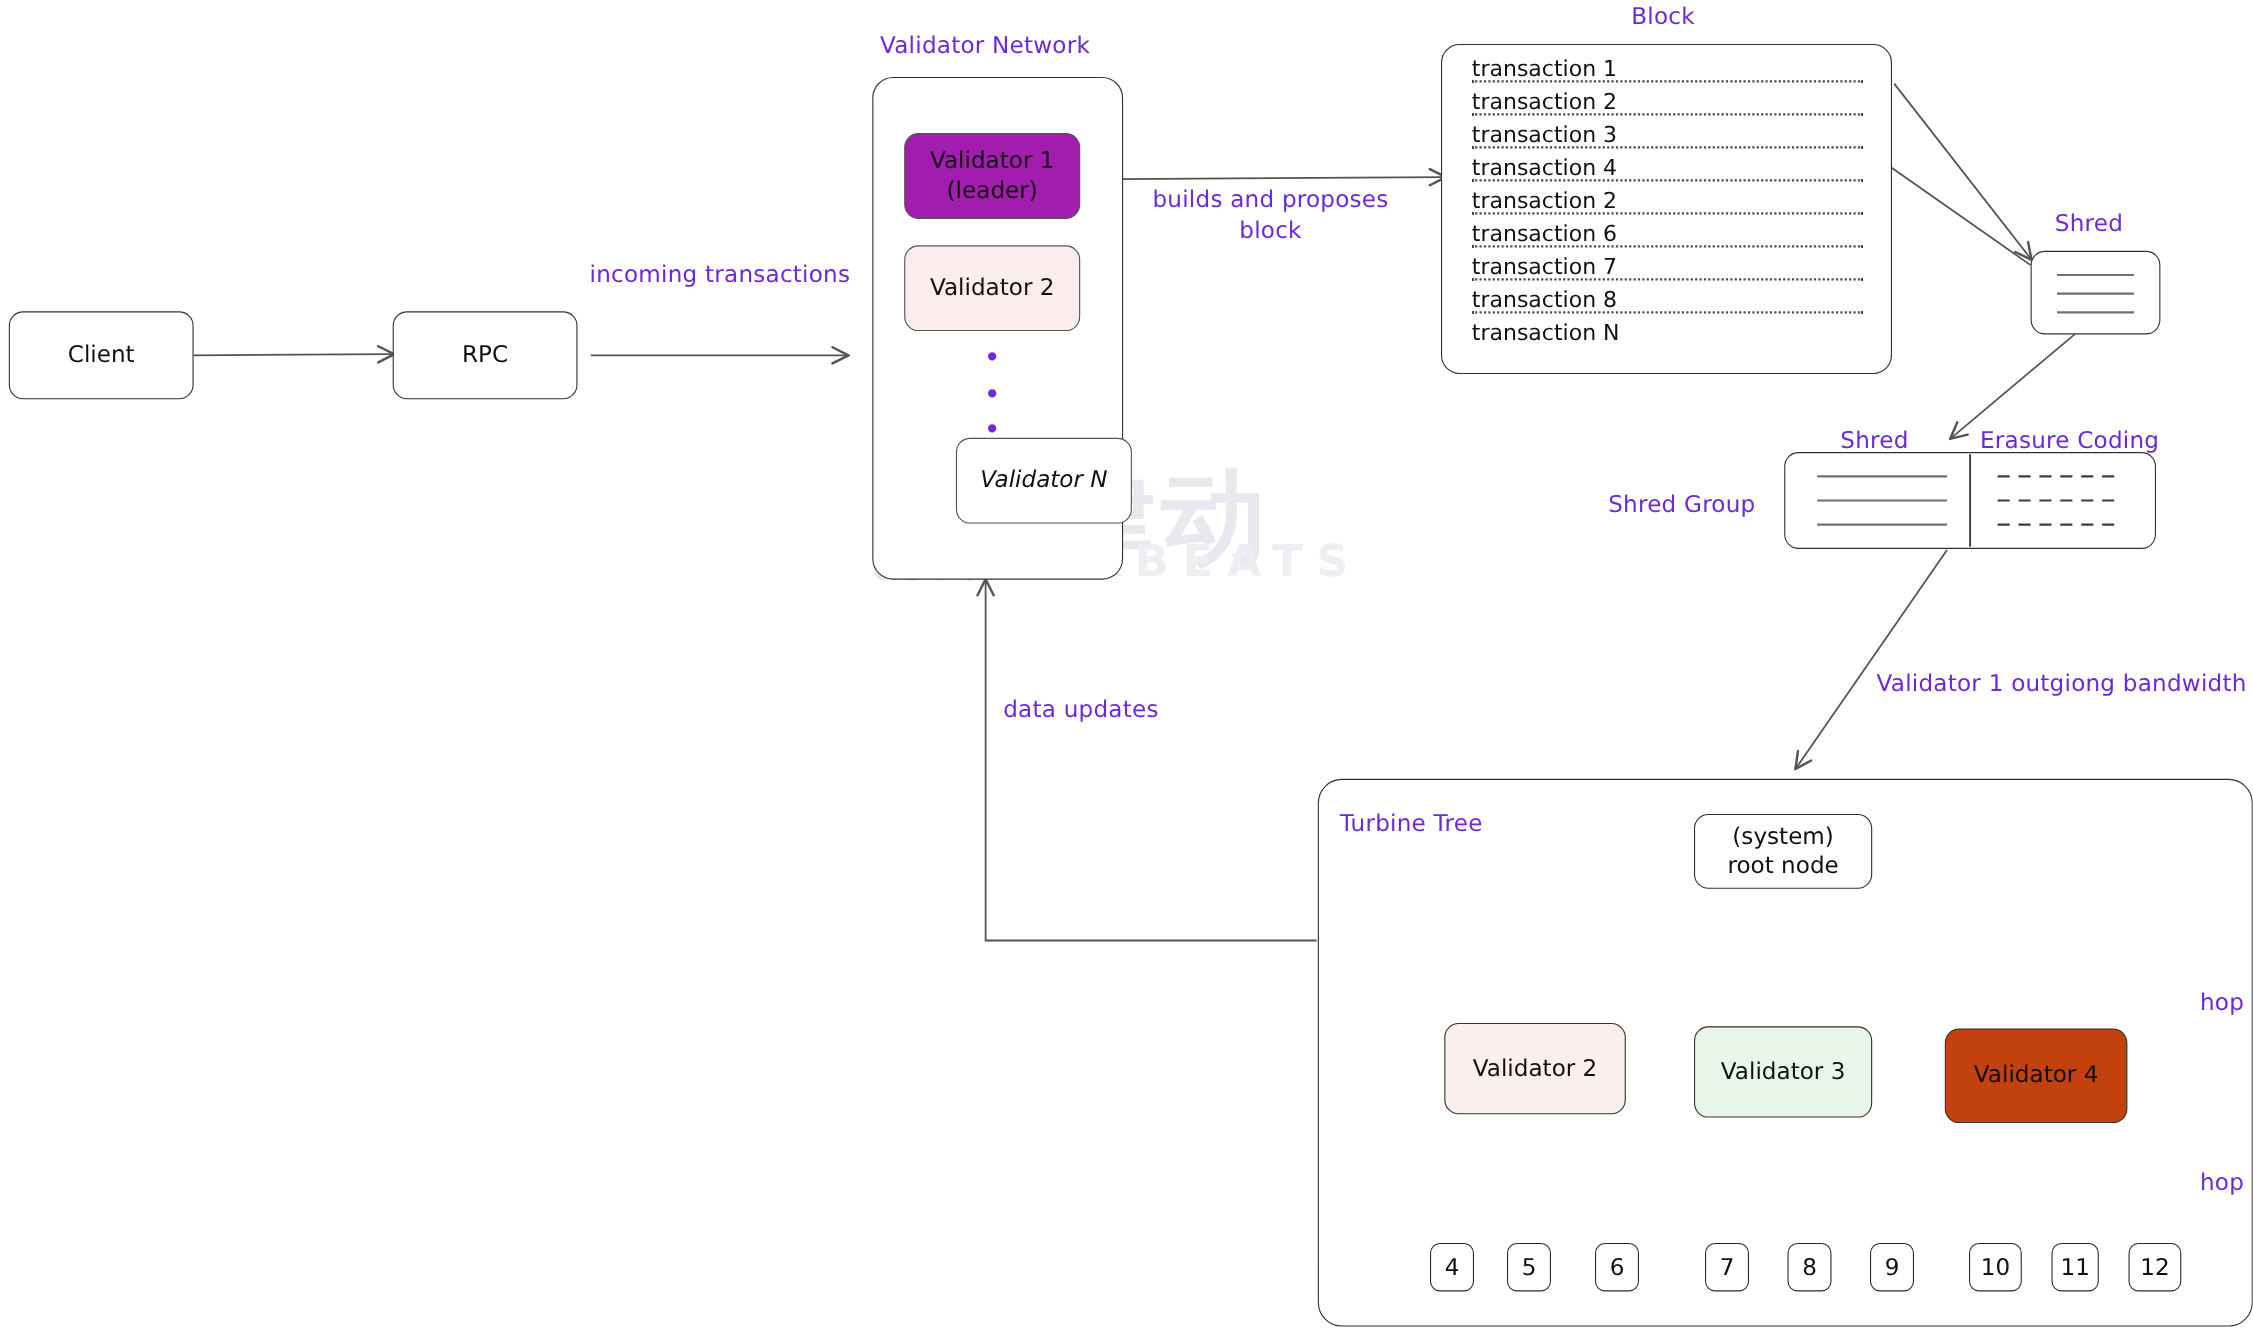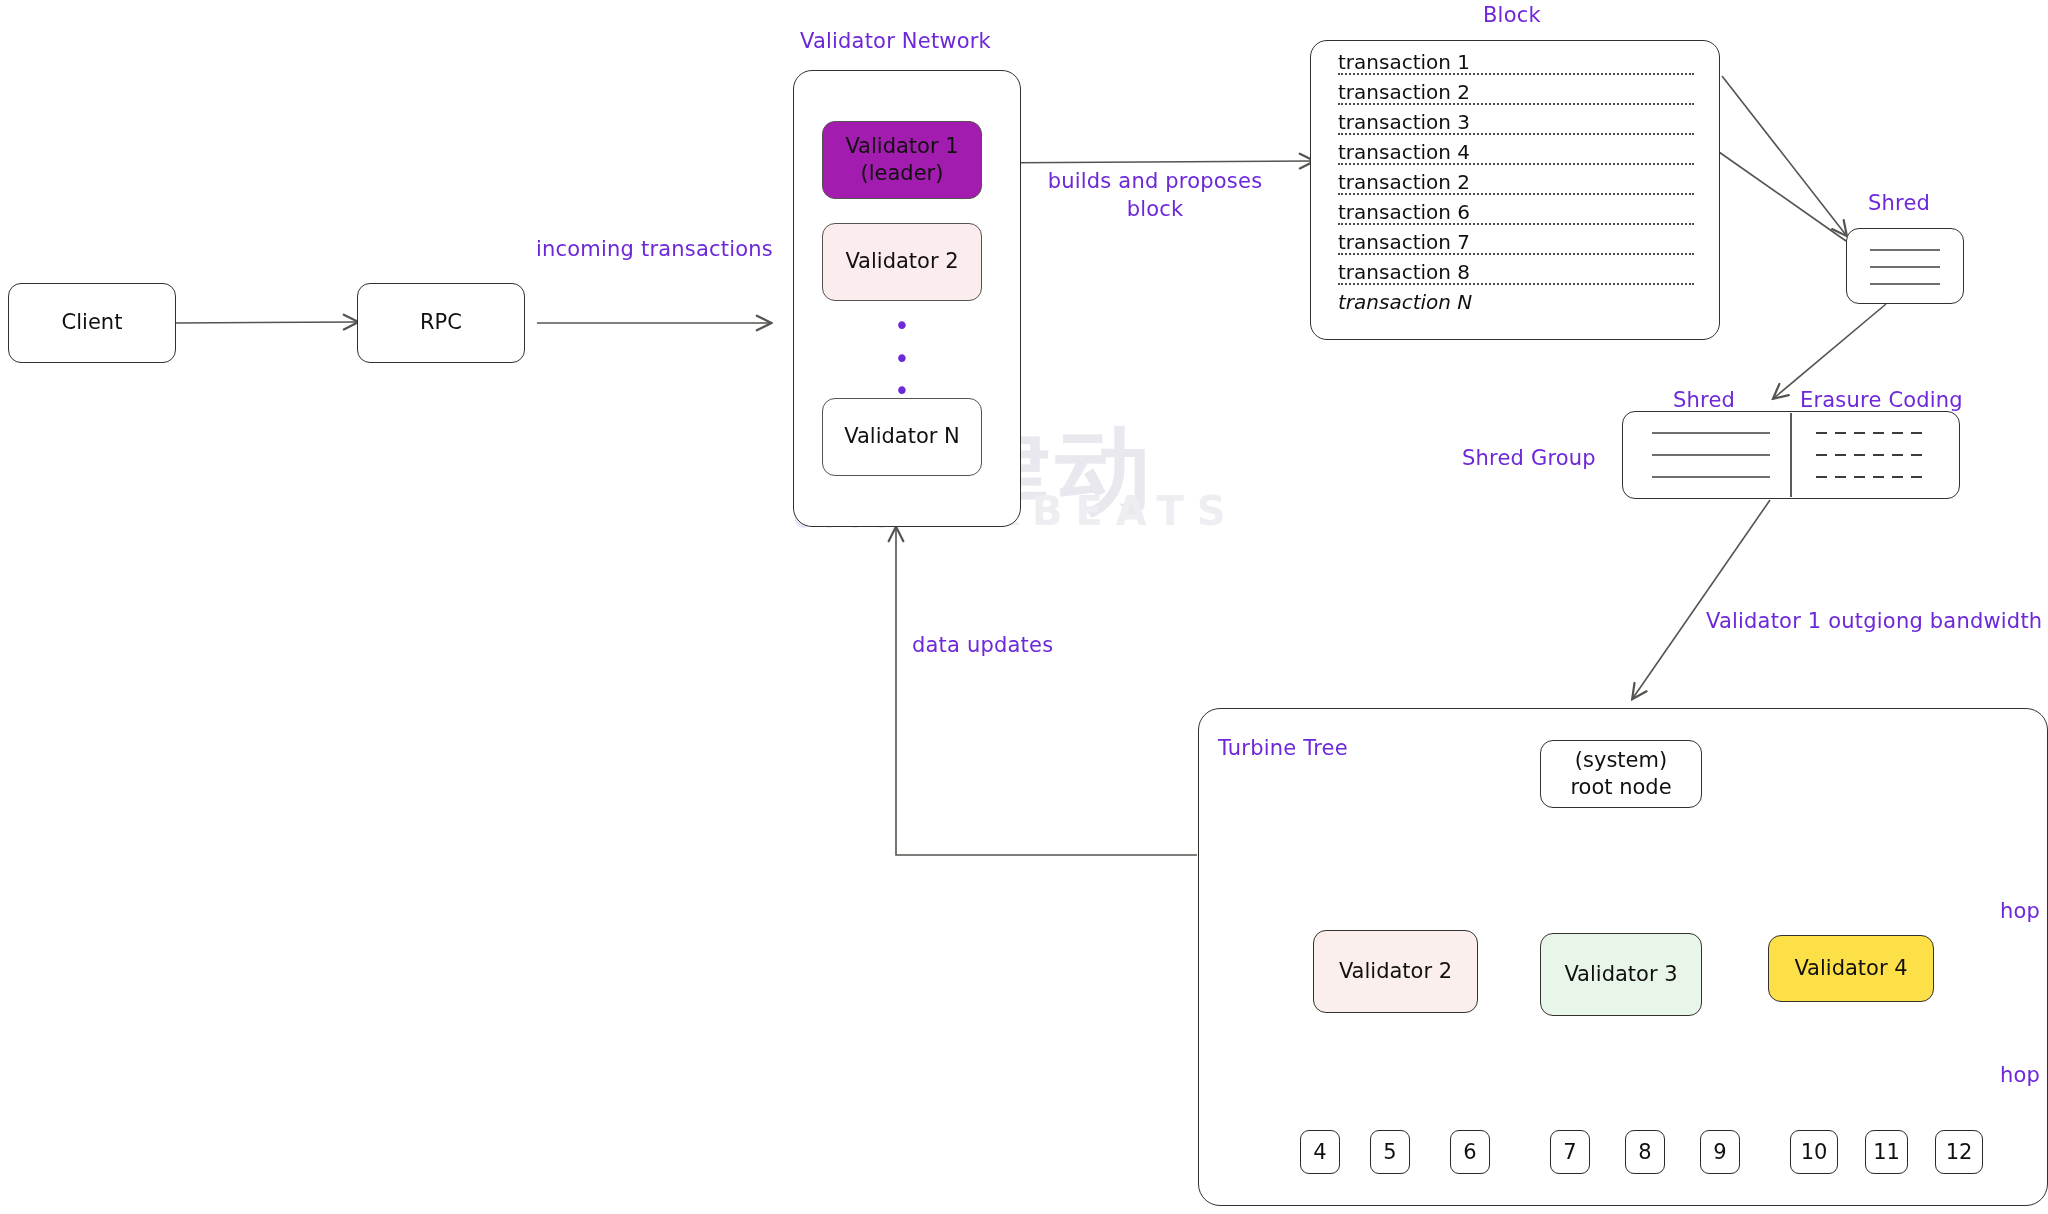--- a/index.html
+++ b/index.html
@@ -2,21 +2,21 @@
 <html><head>
 <meta charset="utf-8">
 <style>
   html,body{margin:0;padding:0;background:#ffffff;}
   body{width:2048px;height:1214px;position:relative;overflow:hidden;
        font-family:"DejaVu Sans","Liberation Sans",sans-serif;color:#12100e;}
   #stage{position:absolute;inset:0;width:2048px;height:1214px;}
   svg#canvas{position:absolute;left:0;top:0;width:2048px;height:1214px;}
   .lbl{position:absolute;font-size:21px;line-height:1.32;color:#6d28d9;white-space:pre;letter-spacing:.2px;}
   .lbl.c{text-align:center;}
-  .ital{}
+  .ital{font-style:italic;margin-left:47px;}
   .node{position:absolute;box-sizing:border-box;border:1.6px solid #33312e;border-radius:13px;
         display:flex;align-items:center;justify-content:center;text-align:center;
         font-size:21px;line-height:1.3;background:#fff;white-space:pre;}
   .big{border-radius:17px;}
   .leaf{position:absolute;box-sizing:border-box;border:1.8px solid #2b2927;border-radius:9px;
         display:flex;align-items:center;justify-content:center;font-size:21px;background:#fff;}
   .wm{position:absolute;pointer-events:none;user-select:none;}
   .wm-cn{font-size:95px;font-weight:700;color:#e8e8ee;letter-spacing:6px;}
   .wm-en{font-size:40px;font-weight:700;color:#ededf2;letter-spacing:13px;}
   .bars span{display:inline-block;width:17px;border-radius:9px;background:#e4e4f2;vertical-align:bottom;margin-right:9px;}
@@ -146,21 +146,21 @@
       </div>
       <div class="txrow" style="top: 180px;">
         <span class="t">transaction 7</span>
         <div class="d"></div>
       </div>
       <div class="txrow" style="top: 210px;">
         <span class="t">transaction 8</span>
         <div class="d"></div>
       </div>
       <div class="txrow" style="top: 240px;">
-        <span class="t" style="font-style: italic;">transaction N</span>
+        <span class="t" style="">transaction N</span>
       </div>
     </div>
 
   <div class="lbl" style="left:1868px;top:190px;">Shred</div>
   <div class="node" style="left:1846px;top:228px;width:118px;height:76px;"></div>
   <svg style="position:absolute;left:1846px;top:228px;width:118px;height:76px;">
     <line x1="24" y1="22" x2="94" y2="22" stroke="#6f6f6f" stroke-width="2"></line>
     <line x1="24" y1="39" x2="94" y2="39" stroke="#6f6f6f" stroke-width="2"></line>
     <line x1="24" y1="56" x2="94" y2="56" stroke="#6f6f6f" stroke-width="2"></line>
   </svg>
@@ -184,21 +184,21 @@
 
   <div class="node big" style="left:1198px;top:708px;width:850px;height:498px;border-radius:22px;"></div>
 
   <div class="lbl" style="left:1218px;top:735px;">Turbine Tree</div>
 
   <div class="node c" style="left:1540px;top:740px;width:162px;height:68px;">(system)
 root node</div>
 
   <div class="node" style="left:1313px;top:930px;width:165px;height:83px;background:#fbefed;">Validator 2</div>
   <div class="node" style="left:1540px;top:933px;width:162px;height:83px;background:#e8f5e9;">Validator 3</div>
-  <div class="node" style="left:1768px;top:935px;width:166px;height:67px;background:#fde047;">Validator 4</div>
+  <div class="node" style="left:1768px;top:935px;width:166px;height:86px;background:#c2410c;">Validator 4</div>
 
   <div id="leaf-row" style="position:absolute;left:1198px;top:1130px;width:850px;height:58px;">
       <div class="leaf" style="left: 102px; top: 0px; width: 40px; height: 44px;">4</div>
       <div class="leaf" style="left: 172px; top: 0px; width: 40px; height: 44px;">5</div>
       <div class="leaf" style="left: 252px; top: 0px; width: 40px; height: 44px;">6</div>
       <div class="leaf" style="left: 352px; top: 0px; width: 40px; height: 44px;">7</div>
       <div class="leaf" style="left: 427px; top: 0px; width: 40px; height: 44px;">8</div>
       <div class="leaf" style="left: 502px; top: 0px; width: 40px; height: 44px;">9</div>
       <div class="leaf" style="left: 592px; top: 0px; width: 48px; height: 44px;">10</div>
       <div class="leaf" style="left: 667px; top: 0px; width: 43px; height: 44px;">11</div>

